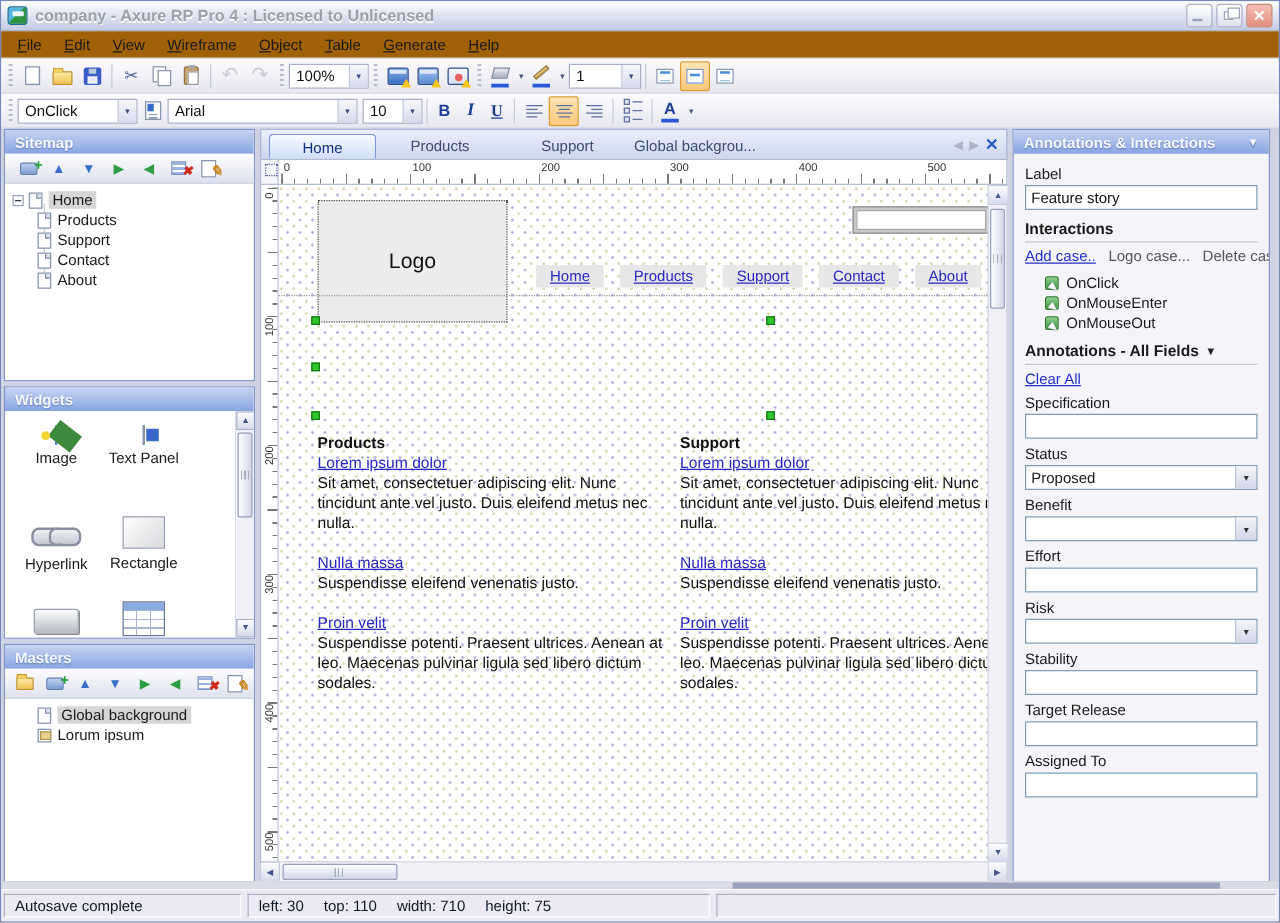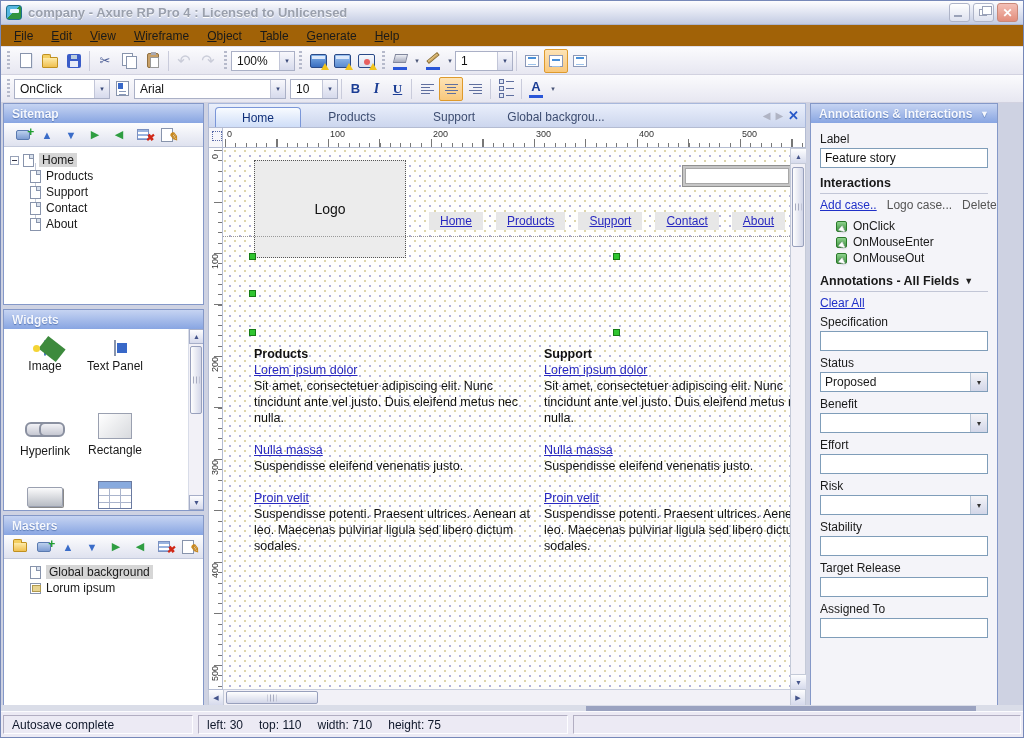--- a/index.html
+++ b/index.html
@@ -209,40 +209,40 @@
   .canvas { flex:1; position:relative; overflow:hidden; background-color:#fffffd;
             background-image: radial-gradient(#b2b2da 0.8px, transparent 1.3px),
                               radial-gradient(#ddd5ac 0.8px, transparent 1.3px);
             background-size:10px 10px,10px 10px; background-position:2px 3px,7px 8px;
             border-bottom:1px solid #c8cedd; }
   .vscroll { width:16px; flex:none; display:flex; flex-direction:column; background:#f2f1f7; border:1px solid #c4cad8; }
   .hscroll { height:16px; flex:none; display:flex; background:#f2f1f7; border:1px solid #c4cad8; border-top:none; }
 
   
   .logo-box { position:absolute; left:31px; top:12px; width:152px; height:98px; background:#ececec;
-              border:1px dotted #555; display:flex; align-items:center; justify-content:center; font-size:14px; color:#111; }
+              border:1px dotted #555; display:flex; align-items:center; justify-content:center; font-size:17px; color:#111; }
   .cfield { position:absolute; left:459px; top:17px; width:110px; height:22px; background:#c6c6c6; padding:2px;
             border:1px solid #909090; }
   .cfield .inner { width:100%; height:100%; background:#fff; border:1px solid #a8a8a8; }
   .cnav { position:absolute; left:206px; top:64px; display:flex; gap:13px; white-space:nowrap; }
   .cnav a { background:#e7e7e7; padding:2px 11px; color:#2828c0; text-decoration:underline; font-size:12px; }
   .master-line { position:absolute; left:0; right:0; top:88px; border-top:1px dotted #999; }
   .feature-box { position:absolute; left:31px; top:109px; width:731px; height:76px; background:#fff;
                  border:1px dashed #2ba02b; display:flex; align-items:center; justify-content:center;
                  font-size:12.5px; color:#111; }
   .handle { position:absolute; width:7px; height:7px; background:#2fc52f; border:1px solid #157a15; }
 
   .ccol { position:absolute; width:284px; font-size:12.5px; color:#111; line-height:16px; }
   .ccol .col-title { font-weight:bold; margin-bottom:0; }
   .csec { margin-top:0; }
   .csec + .csec { margin-top:16px; }
   .clink { color:#2828c0; text-decoration:underline; display:inline-block; }
 
   
-  .right-col { width:188px; flex:none; height:603px; }
+  .right-col { width:206px; flex:none; height:603px; }
   .rpanel { height:100%; border:1px solid #8498c8; background:#f4f4f9; display:flex; flex-direction:column; }
   .rpanel .panel-header { justify-content:space-between; }
   .rbody { flex:1; padding:7px 9px 0; overflow:hidden; color:#1a1a1a; }
   .rlabel { margin:2px 0 2px; }
   .rinput { width:100%; height:20px; border:1px solid #7f9db9; background:#fff; font-family:"Liberation Sans",sans-serif;
             font-size:12px; padding:0 4px; color:#111; }
   .rheading { font-weight:bold; font-size:12.5px; margin-top:8px; display:flex; align-items:center; gap:5px; }
   .rule { border-top:1px solid #c2c6d6; margin:3px 0 4px; }
   .case-links { display:flex; gap:10px; margin:2px 0 6px; white-space:nowrap; }
   .link { color:#2030c8; text-decoration:underline; }

